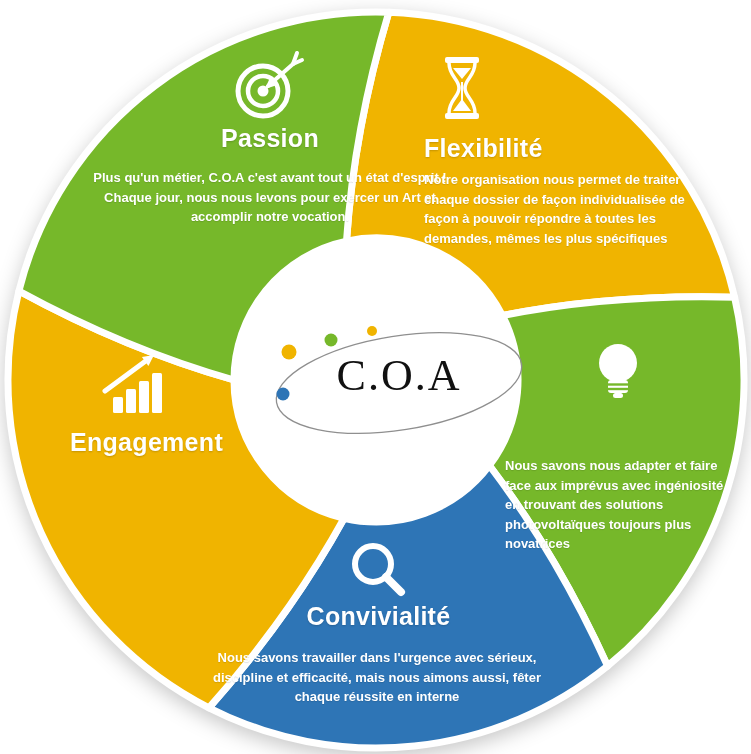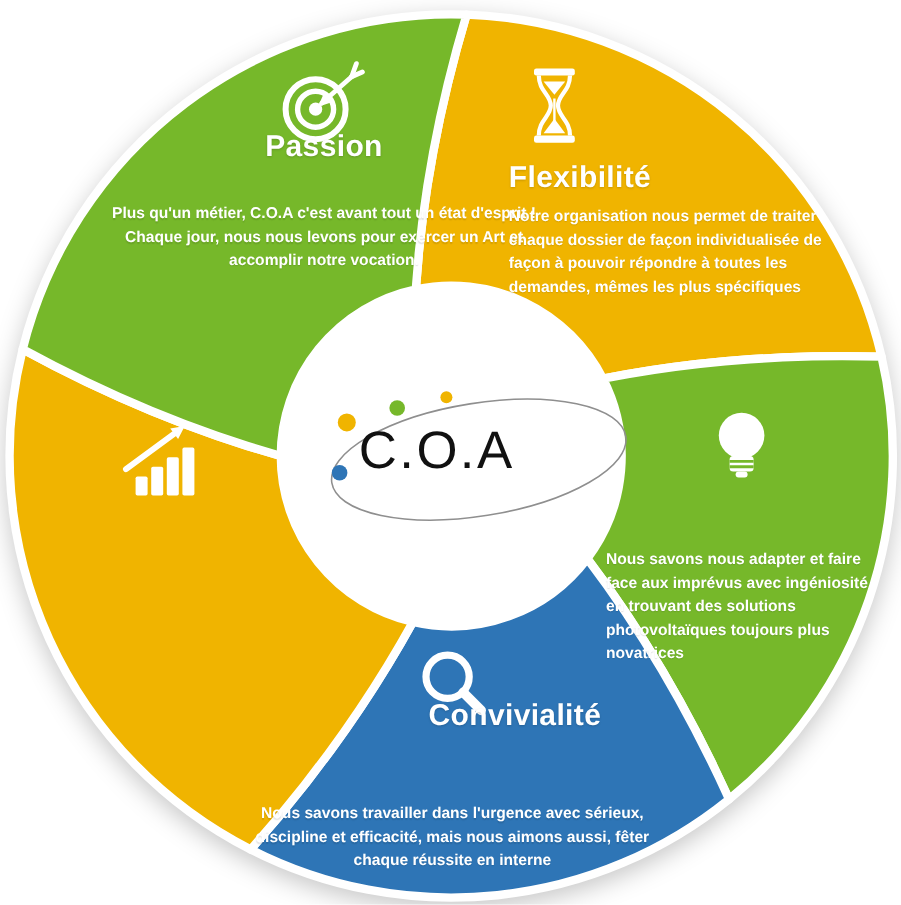--- a/index.html
+++ b/index.html
@@ -13,22 +13,22 @@
     position:absolute;color:#fff;font-weight:bold;font-size:25px;letter-spacing:.3px;
     text-shadow:0 1px 2px rgba(0,0,0,.18);white-space:nowrap;
   }
   .seg-title.centered{text-align:center;}
   .seg-body{
     position:absolute;color:#fff;font-weight:bold;font-size:13px;line-height:1.5;
     text-shadow:0 1px 1px rgba(0,0,0,.12);
   }
   .seg-body.centered{text-align:center;}
   .center-logo{
-    position:absolute;left:299px;top:352px;width:200px;text-align:left;
-    font-family:Liberation Sans, sans-serif;font-size:44px;color:#111;letter-spacing:2px;
+    position:absolute;left:299px;top:352px;width:200px;text-align:center;
+    font-family:Liberation Serif, serif;font-size:44px;color:#111;letter-spacing:2px;
     line-height:1.1;
   }
 </style>
 </head>
 <body>
 
 <div class="stage">
 
   <svg class="wheel" width="751" height="754" viewBox="0 0 751 754">
 
@@ -56,21 +56,21 @@
 
   <svg class="icon" style="left:230px;top:46px;" viewBox="0 0 80 80">
     <circle cx="33" cy="45" r="25" fill="none" stroke="#ffffff" stroke-width="5"></circle>
     <circle cx="33" cy="45" r="15" fill="none" stroke="#ffffff" stroke-width="4.5"></circle>
     <circle cx="33" cy="45" r="5.5" fill="#ffffff"></circle>
     <line x1="38" y1="40" x2="63" y2="18" stroke="#ffffff" stroke-width="4" stroke-linecap="round"></line>
     <polygon points="35,43 46.5,39.3 39.8,31.9" fill="#ffffff"></polygon>
     <line x1="63" y1="18" x2="72" y2="14" stroke="#ffffff" stroke-width="4" stroke-linecap="round"></line>
     <line x1="63" y1="18" x2="67" y2="7" stroke="#ffffff" stroke-width="4" stroke-linecap="round"></line>
   </svg>
-  <div class="seg-title centered" style="left:170px;top:108px;width:200px;">Passion</div>
+  <div class="seg-title centered" style="left:170px;top:124px;width:200px;">Passion</div>
   <div class="seg-body centered" style="left:92px;top:168px;width:356px;">Plus qu'un métier, C.O.A c'est avant tout un état d'esprit ! Chaque jour, nous nous levons pour exercer un Art et accomplir notre vocation.</div>
 
   <svg class="icon" style="left:422px;top:48px;" viewBox="0 0 80 80">
     <rect x="23" y="9" width="34" height="6" rx="2" fill="#ffffff"></rect>
     <rect x="23" y="65" width="34" height="6" rx="2" fill="#ffffff"></rect>
     <path d="M27 15 C27 28 37 31 37 40 C37 49 27 52 27 65" fill="none" stroke="#ffffff" stroke-width="3.5"></path>
     <path d="M53 15 C53 28 43 31 43 40 C43 49 53 52 53 65" fill="none" stroke="#ffffff" stroke-width="3.5"></path>
     <polygon points="31,20 49,20 40,31" fill="#ffffff"></polygon>
     <polygon points="31,63 49,63 40,51" fill="#ffffff"></polygon>
     <line x1="40" y1="34" x2="40" y2="60" stroke="#ffffff" stroke-width="2"></line>
@@ -85,25 +85,26 @@
     <line x1="30" y1="51.5" x2="50" y2="51.5" stroke-width="2.4" stroke="#76b82a"></line>
     <line x1="30" y1="56" x2="50" y2="56" stroke-width="2.4" stroke="#76b82a"></line>
     <rect x="35" y="60" width="10" height="5" rx="2.5" fill="#ffffff"></rect>
   </svg>
   <div class="seg-body" style="left:505px;top:456px;width:232px;">Nous savons nous adapter et faire face aux imprévus avec ingéniosité en trouvant des solutions photovoltaïques toujours plus novatrices</div>
 
   <svg class="icon" style="left:338px;top:530px;" viewBox="0 0 80 80">
     <circle cx="35" cy="34" r="18" fill="none" stroke="#ffffff" stroke-width="6"></circle>
     <line x1="48" y1="47" x2="63" y2="62" stroke="#ffffff" stroke-width="8" stroke-linecap="round"></line>
   </svg>
-  <div class="seg-title centered" style="left:256px;top:582px;width:245px;text-align:right;">Convivialité</div>
-  <div class="seg-body centered" style="left:196px;top:668px;width:362px;text-align:center;">Nous savons travailler dans l'urgence avec sérieux, discipline et efficacité, mais nous aimons aussi, fêter chaque réussite en interne</div>
+  <div class="seg-title centered" style="left:256px;top:602px;width:245px;">Convivialité</div>
+  <div class="seg-body centered" style="left:196px;top:648px;width:362px;text-align:center;">Nous savons travailler dans l'urgence avec sérieux, discipline et efficacité, mais nous aimons aussi, fêter chaque réussite en interne</div>
 
   <svg class="icon" style="left:97px;top:347px;" viewBox="0 0 80 80">
     <rect x="16" y="50" width="10" height="16" rx="1.5" fill="#ffffff"></rect>
     <rect x="29" y="42" width="10" height="24" rx="1.5" fill="#ffffff"></rect>
     <rect x="42" y="34" width="10" height="32" rx="1.5" fill="#ffffff"></rect>
     <rect x="55" y="26" width="10" height="40" rx="1.5" fill="#ffffff"></rect>
     <line x1="8" y1="44" x2="48" y2="14.6" stroke="#ffffff" stroke-width="5" stroke-linecap="round"></line>
     <polygon points="57,8 51.4,18.9 44.9,10.1" fill="#ffffff"></polygon>
   </svg>
+  <div class="seg-title" style="left:70px;top:428px;">Engagement</div>
 
 </div>
 
 </body></html>

